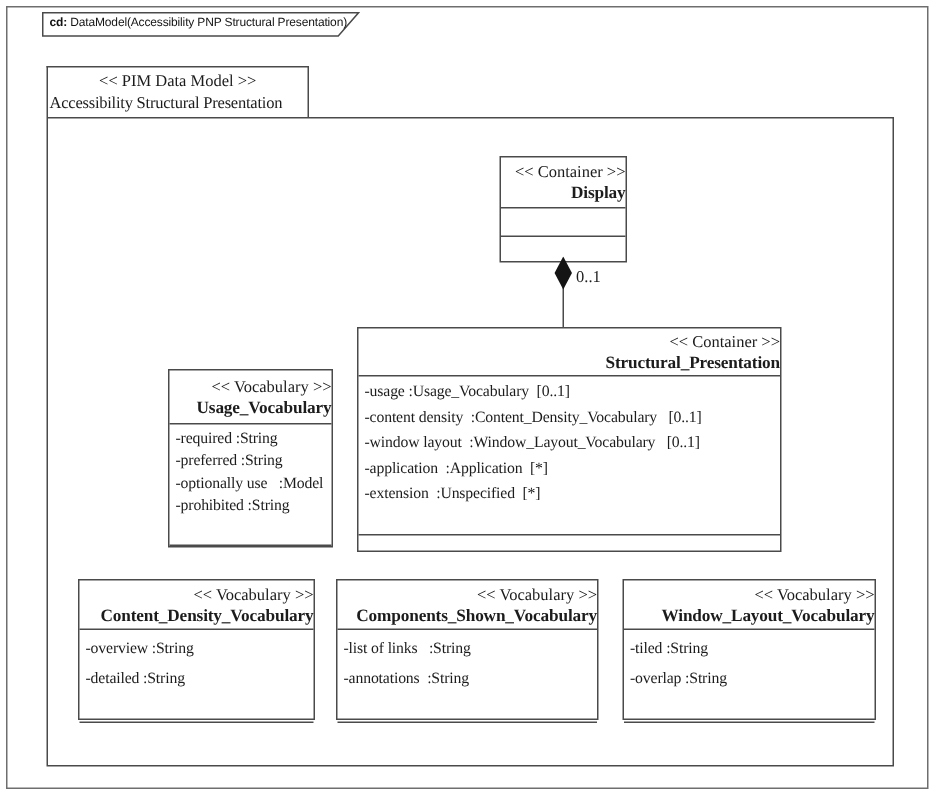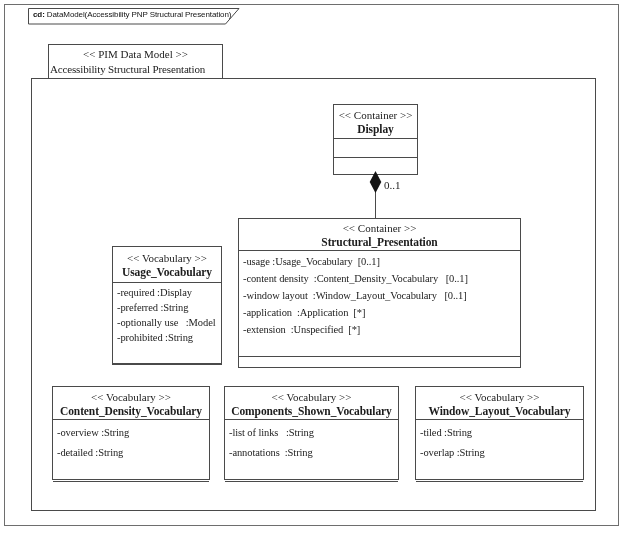--- a/index.html
+++ b/index.html
@@ -14,31 +14,31 @@
   .frame-label{position:absolute;left:28px;top:8px;width:212px;height:29px;}
   .frame-label svg{position:absolute;left:0;top:0;}
   .frame-label .txt{
     position:absolute;left:5px;top:2px;white-space:nowrap;
     font-family:"Liberation Sans","DejaVu Sans",sans-serif;font-size:8px;color:#141414;letter-spacing:-0.1px;
   }
   .frame-label .txt b{font-weight:bold;}
   
   .pkg-tab{
     position:absolute;left:31px;top:44px;width:175px;height:34px;
-    border:1px solid #4a4a4a;border-bottom:none;background:#ffffff;box-sizing:border-box;margin-left:17px;
+    border:1px solid #4a4a4a;border-bottom:none;background:#ffffff;box-sizing:border-box;
   }
   .pkg-tab .stereo{display:block;text-align:center;font-size:11px;line-height:15px;padding-top:2px;white-space:nowrap;}
   .pkg-tab .pname{display:block;font-size:11px;line-height:15px;padding-left:1px;letter-spacing:-0.15px;white-space:nowrap;}
   .pkg-body{position:absolute;left:31px;top:78px;width:565px;height:433px;border:1px solid #4a4a4a;box-sizing:border-box;background:#ffffff;}
   
   .cls{
     position:absolute;border:1px solid #4a4a4a;background:#ffffff;box-sizing:border-box;
     display:flex;flex-direction:column;
   }
-  .cls .head{border-bottom:1px solid #4a4a4a;text-align:center;}
+  .cls .head{border-bottom:1px solid #4a4a4a;text-align:right;}
   .cls .head .stereo{display:block;font-size:11px;line-height:14px;white-space:nowrap;}
   .cls .head .cname{display:block;font-size:11.5px;font-weight:bold;line-height:15px;letter-spacing:-0.1px;white-space:nowrap;}
   .cls .attrs{border-bottom:1px solid #4a4a4a;padding:2px 0 18px 4px;}
   .cls .attrs .attr{font-size:10.5px;white-space:pre;letter-spacing:-0.1px;}
   .cls .empty{flex:1;}
   .cls .comp{border-bottom:1px solid #4a4a4a;}
 
   
   #cls-display{left:333px;top:104px;width:85px;height:71px;}
   #cls-display .head{padding-top:3px;height:30px;}
@@ -115,21 +115,21 @@
     </div>
     <div class="empty"></div>
   </div>
 
   <div class="cls" id="cls-usage">
     <div class="head">
       <span class="stereo">&lt;&lt; Vocabulary &gt;&gt;</span>
       <span class="cname">Usage_Vocabulary</span>
     </div>
     <div class="attrs">
-      <div class="attr">-required :Display</div>
+      <div class="attr">-required :String</div>
       <div class="attr">-preferred :String</div>
       <div class="attr">-optionally use   :Model</div>
       <div class="attr">-prohibited :String</div>
     </div>
     <div class="empty"></div>
   </div>
 
   <div class="cls" id="cls-cdv">
     <div class="head">
       <span class="stereo">&lt;&lt; Vocabulary &gt;&gt;</span>

